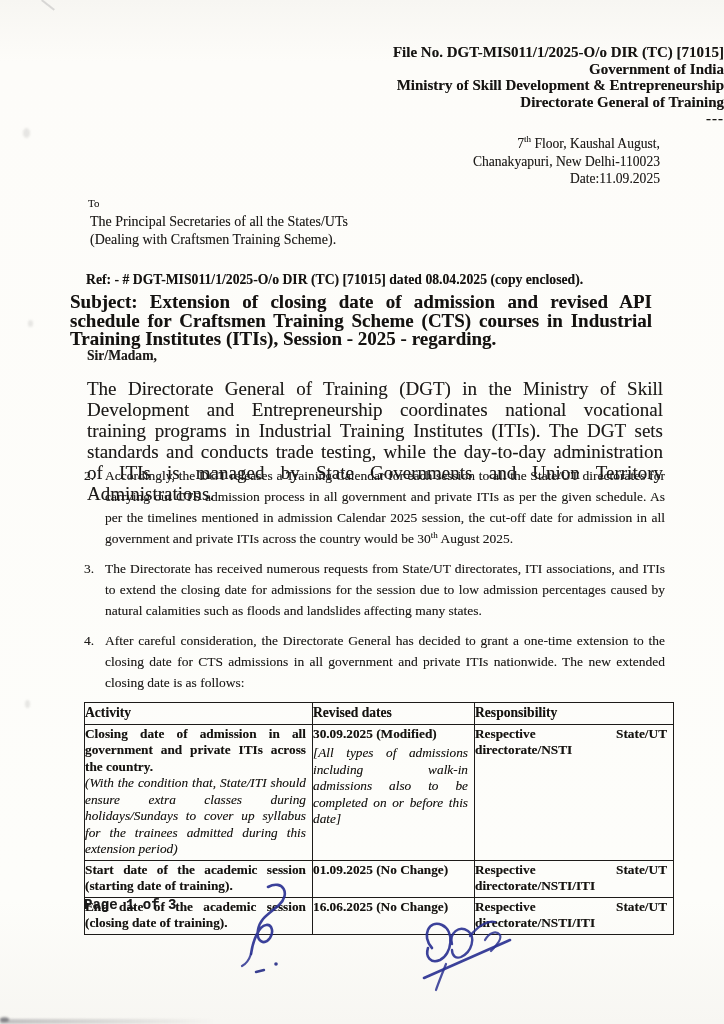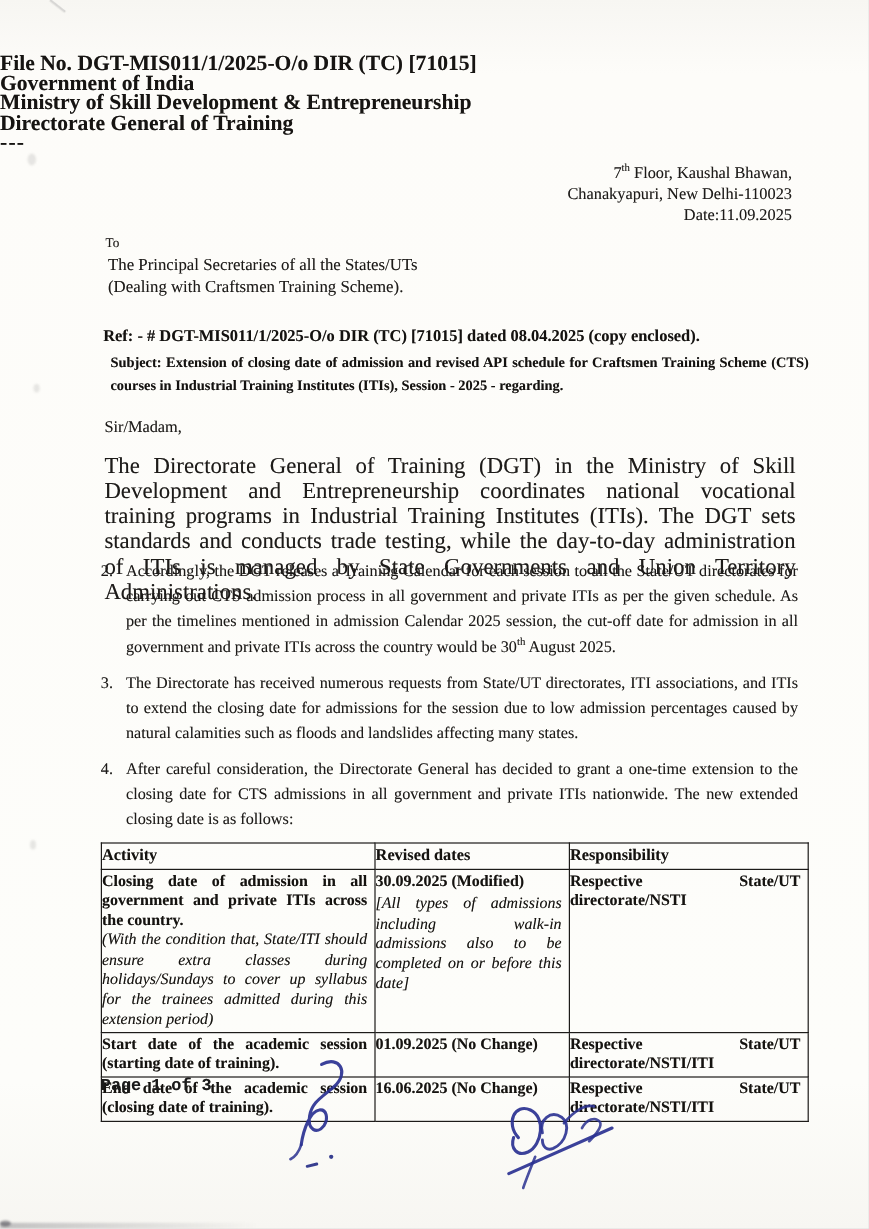--- a/index.html
+++ b/index.html
@@ -6,33 +6,33 @@
   .page{
     position:relative; width:724px; height:1024px; overflow:hidden;
     background:linear-gradient(180deg,#f7f6f2 0%, #fdfcf9 6%, #fdfdfa 88%, #f7f6f2 100%);
     font-family:"Liberation Serif", serif;
     color:#1d1b19;
     text-shadow:0 0 .4px rgba(30,28,25,.4);
   }
   .abs{position:absolute;}
   .sup{font-size:9px; vertical-align:super; line-height:0;}
 
-  .head-block{top:44px; left:0; width:724px; text-align:left; font-weight:bold;
-              font-size:18px; line-height:16.5px; color:#161412;}
+  .head-block{top:44px; left:0; width:724px; text-align:right; font-weight:bold;
+              font-size:15px; line-height:16.5px; color:#161412;}
   .head-sep{letter-spacing:1px; font-weight:bold;}
 
   .addr-block{top:135px; right:64px; text-align:right; font-size:13.6px; line-height:17.5px;}
 
   .to-label{top:197px; left:88px; font-size:11px;}
   .recipient{top:213px; left:90px; font-size:14px; line-height:17.5px;}
 
   .ref-line{top:272px; left:86px; width:582px; font-size:13.7px; font-weight:bold; color:#141210;}
-  .subject{top:293px; left:92px; width:582px; font-size:12px; font-weight:bold;
+  .subject{top:293px; left:70px; width:582px; font-size:19px; font-weight:bold;
            line-height:18.5px; text-align:justify; color:#141210;}
-  .salutation{top:348px; left:87px; font-size:13.6px;}
+  .salutation{top:348px; left:87px; font-size:13.6px;font-weight:bold;}
   .para1{top:378px; left:87px; width:576px; font-size:19px; line-height:21px; text-align:justify;}
 
   .item{left:84px; width:581px; display:flex;}
   .item .num{flex:none; width:21px; font-size:13.5px; line-height:21px;}
   .item .itext{flex:1; font-size:13.5px; line-height:21px; text-align:justify;}
   .item2{top:465px;} .item3{top:558px;} .item4{top:630px;}
 
   table.sched{position:absolute; top:702px; left:84px; width:589px;
               border-collapse:collapse; table-layout:fixed;}
   table.sched th, table.sched td{
@@ -79,21 +79,21 @@
 
   <div class="abs head-block">
     <div>File No. DGT-MIS011/1/2025-O/o DIR (TC) [71015]</div>
     <div>Government of India</div>
     <div>Ministry of Skill Development &amp; Entrepreneurship</div>
     <div>Directorate General of Training</div>
     <div class="head-sep">---</div>
   </div>
 
   <div class="abs addr-block">
-    <div><span>7</span><span class="sup">th</span><span> Floor, Kaushal Bhawan,</span></div>
+    <div><span>7</span><span class="sup">th</span><span> Floor, Kaushal August,</span></div>
     <div>Chanakyapuri, New Delhi-110023</div>
     <div>Date:11.09.2025</div>
   </div>
 
   <div class="abs to-label">To</div>
   <div class="abs recipient">
     <div>The Principal Secretaries of all the States/UTs</div>
     <div>(Dealing with Craftsmen Training Scheme).</div>
   </div>
 

